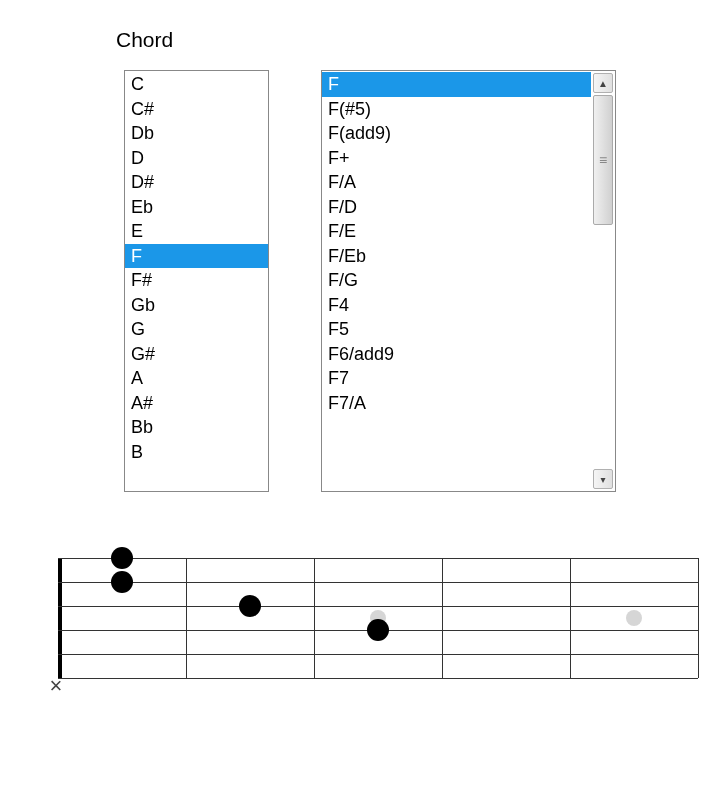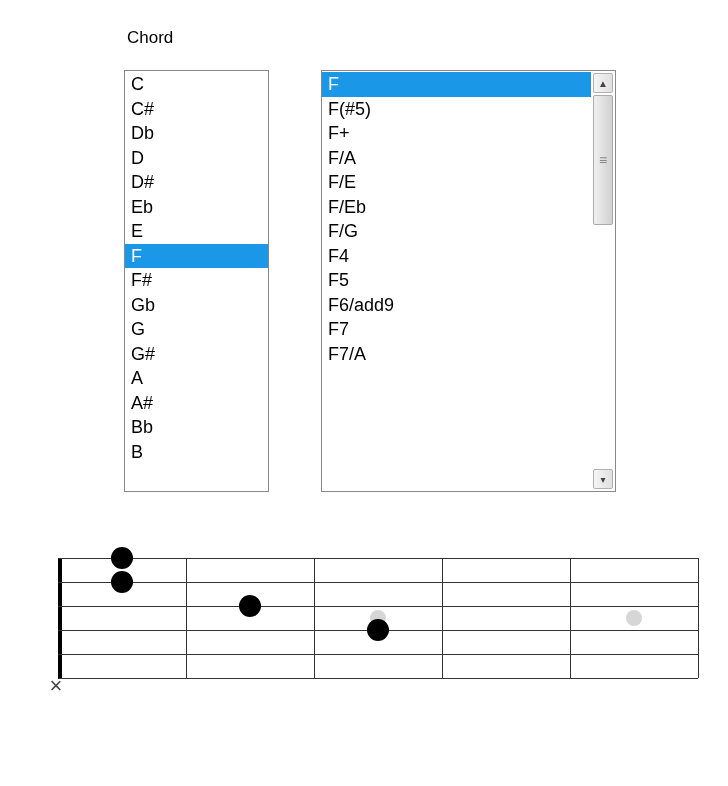--- a/index.html
+++ b/index.html
@@ -5,23 +5,23 @@
     * { box-sizing: border-box; margin: 0; padding: 0; }
     body {
       font-family: Arial, Helvetica, sans-serif;
       background: #fff;
       width: 728px;
       height: 786px;
       position: relative;
     }
     .chord-label {
       position: absolute;
-      left: 127px;
+      left: 116px;
       top: 28px;
-      font-size: 17px;
+      font-size: 21px;
       color: #000;
     }
     .listbox {
       position: absolute;
       border: 1px solid #888;
       background: #fff;
       overflow: hidden;
     }
     .listbox-roots {
       left: 124px;
@@ -166,22 +166,24 @@
       <div class="list-item">A#</div>
       <div class="list-item">Bb</div>
       <div class="list-item">B</div>
     </div>
 </div>
 
 <div class="listbox listbox-variations">
   <div class="list-content" id="variations-list" style="padding-right:24px;">
       <div class="list-item selected">F</div>
       <div class="list-item">F(#5)</div>
+      <div class="list-item">F(add9)</div>
       <div class="list-item">F+</div>
       <div class="list-item">F/A</div>
+      <div class="list-item">F/D</div>
       <div class="list-item">F/E</div>
       <div class="list-item">F/Eb</div>
       <div class="list-item">F/G</div>
       <div class="list-item">F4</div>
       <div class="list-item">F5</div>
       <div class="list-item">F6/add9</div>
       <div class="list-item">F7</div>
       <div class="list-item">F7/A</div>
     </div>
   <div class="scrollbar">

